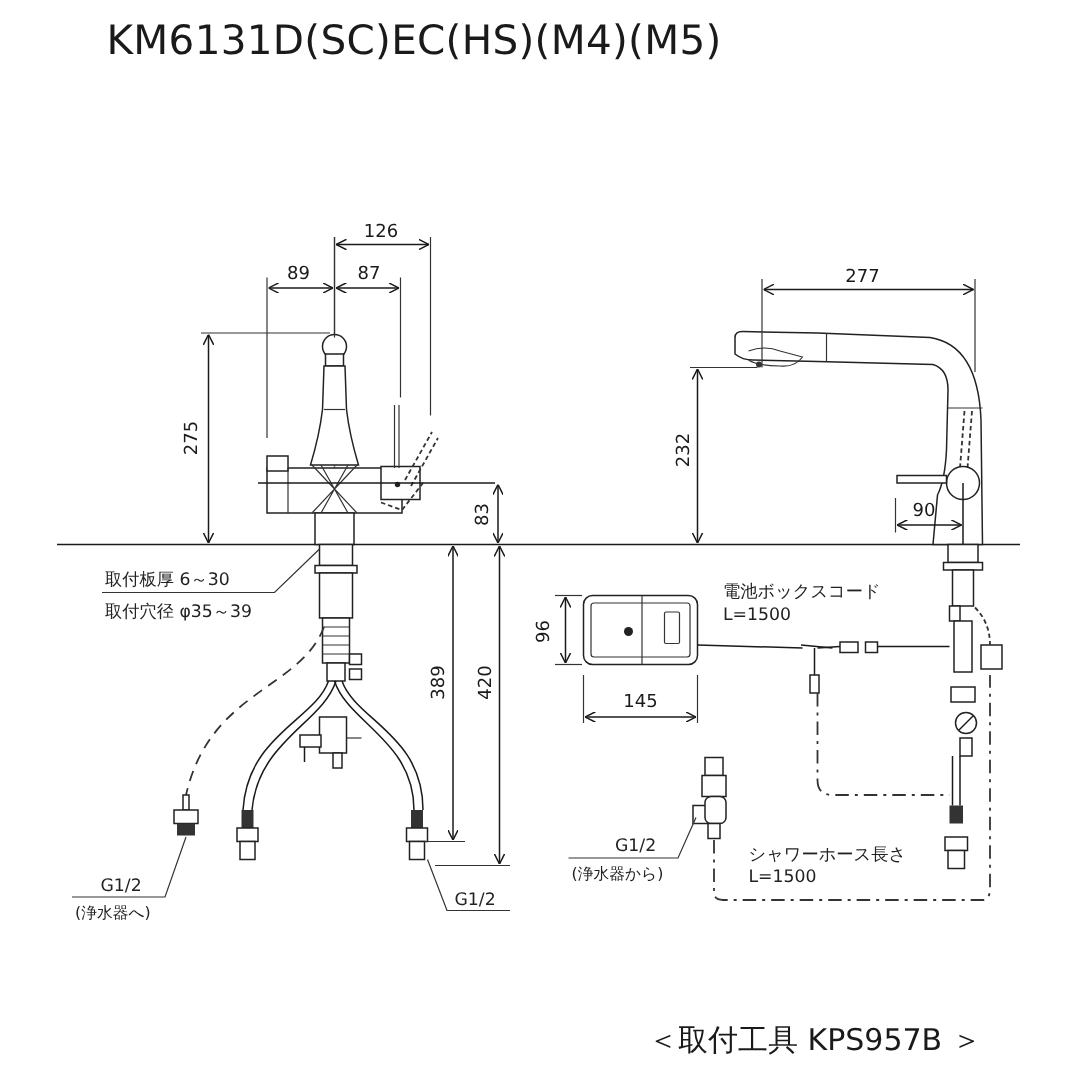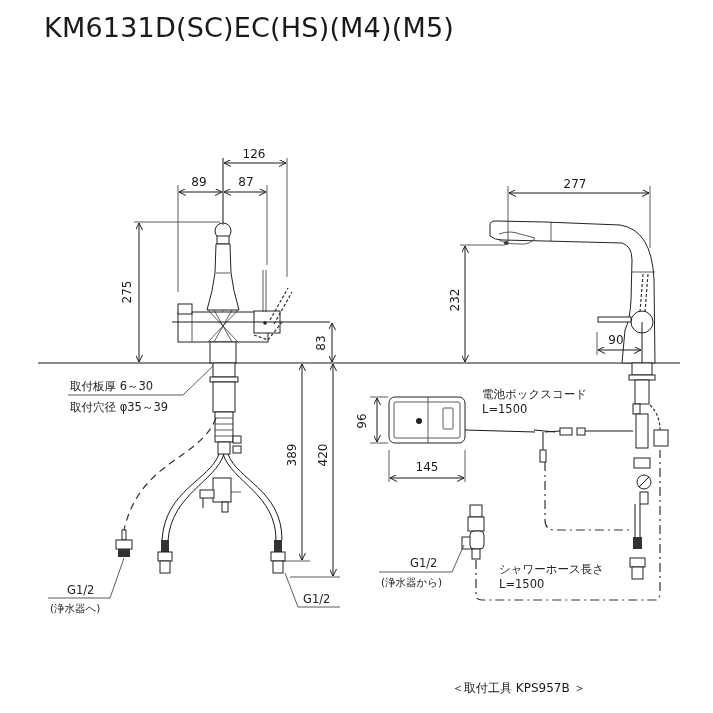--- a/index.html
+++ b/index.html
@@ -1,24 +1,24 @@
 <!DOCTYPE html>
 <html><head>
 <meta charset="utf-8">
 <style>
   html, body { margin: 0; padding: 0; background: #ffffff; }
   body { width: 713px; height: 713px; position: relative; overflow: hidden;
          font-family: "DejaVu Sans", sans-serif; color: #222; }
-  .title { position: absolute; left: 44px; top: 12px; font-size: 27px; letter-spacing: 0.2px;
+  .title { position: absolute; left: 71px; top: 12px; font-size: 27px; letter-spacing: 0.2px;
            color: #1a1a1a; font-family: "DejaVu Sans", sans-serif; font-weight: normal; }
   svg.drawing { position: absolute; left: 0; top: 0; }
   .dim { font-size: 12px; fill: #1a1a1a; font-family: "DejaVu Sans", sans-serif; }
   .lbl { font-size: 11.5px; fill: #222; font-family: "DejaVu Sans", sans-serif; }
   .lblsm { font-size: 10.5px; fill: #222; font-family: "DejaVu Sans", sans-serif; }
-  .footer { position: absolute; left: 452px; top: 680px; font-size: 12px; color: #1a1a1a;
+  .footer { position: absolute; left: 432px; top: 680px; font-size: 20px; color: #1a1a1a;
             font-family: "DejaVu Sans", sans-serif; }
   .ln { stroke: #1a1a1a; stroke-width: 1; fill: none; }
   .thin { stroke: #333; stroke-width: 0.8; fill: none; }
   .gray { stroke: #888; stroke-width: 1; fill: none; }
   .body { stroke: #222; stroke-width: 1; fill: #fff; }
   .dash { stroke: #333; stroke-width: 1.2; fill: none; stroke-dasharray: 7 5; }
   .dashdot { stroke: #333; stroke-width: 1.2; fill: none; stroke-dasharray: 9 4 2 4; }
 </style>
 </head>
 <body>

